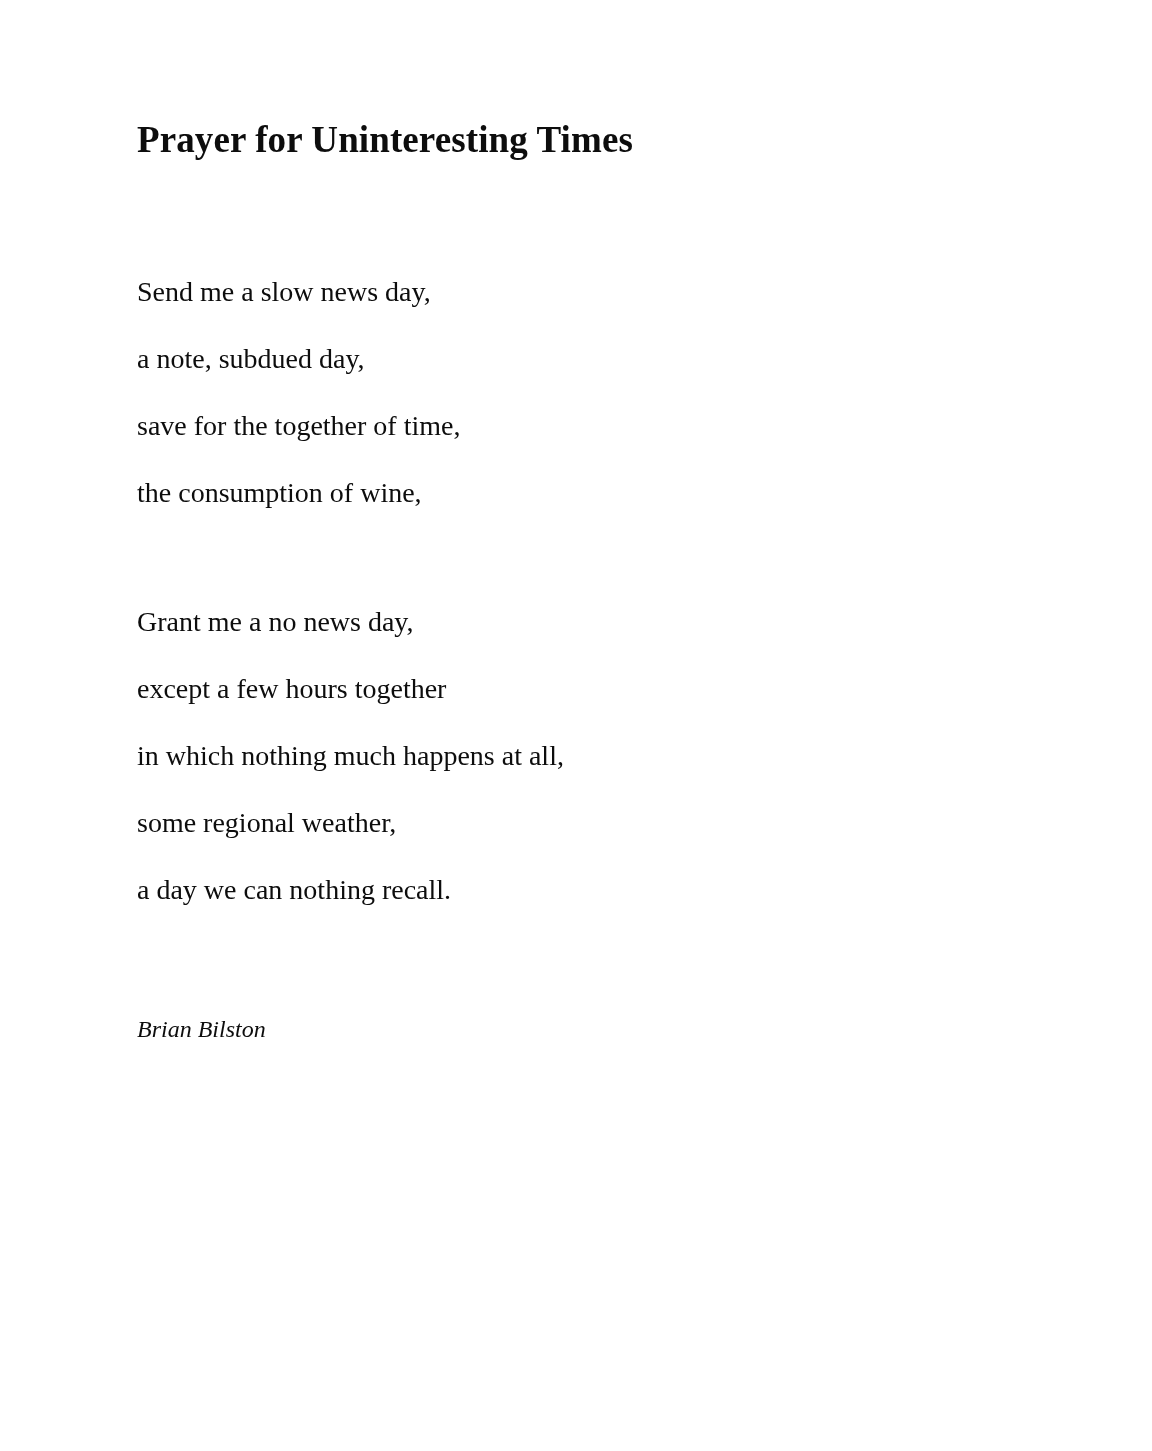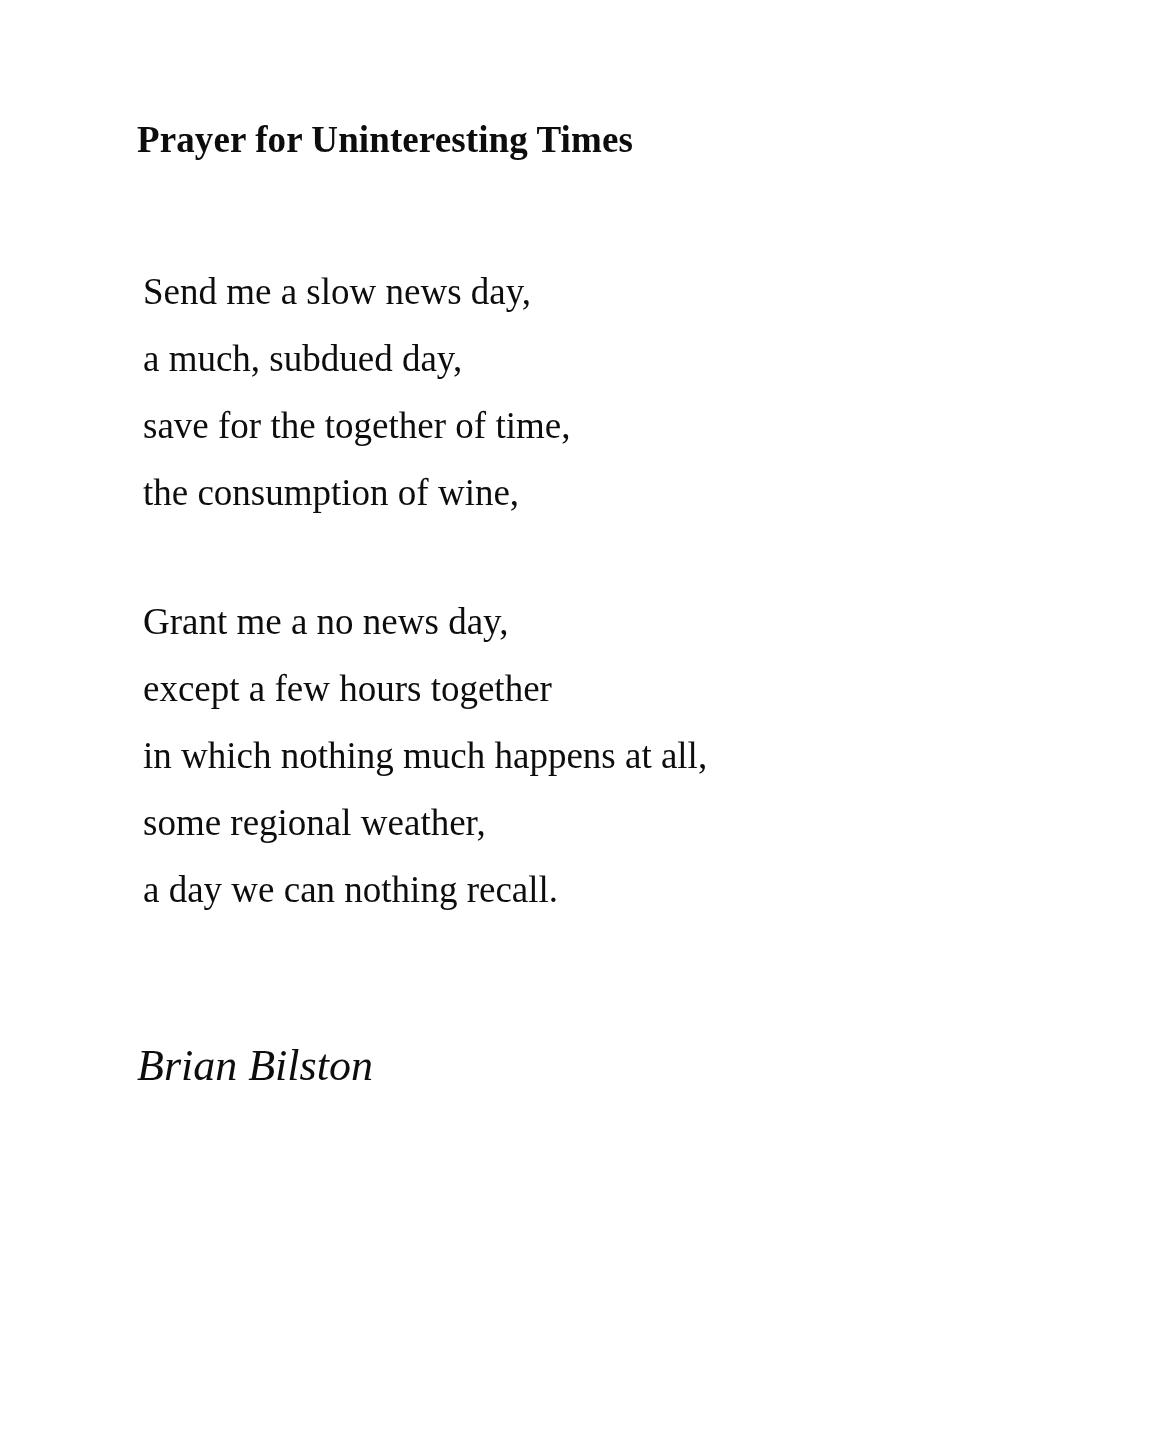--- a/index.html
+++ b/index.html
@@ -31,45 +31,44 @@
   .stanza {
     margin: 0;
   }
   .stanza-first {
     margin-top: 96px;
   }
   .stanza-second {
     margin-top: 62px;
   }
   .poem-line {
-    font-size: 37px;
+    font-size: 28px;
     line-height: 67px;
     white-space: pre-wrap;
-    margin-left: 6px;
   }
   .poem-line em {
     font-style: italic;
   }
   .byline {
-    margin-top: 117px;
-    font-size: 44px;
+    margin-top: 92px;
+    font-size: 24px;
     font-style: italic;
     line-height: 1.2;
   }
 </style>
 </head>
 <body>
 
 <div class="page">
 
   <h1 class="poem-title">Prayer for Uninteresting Times</h1>
 
   <div class="stanza stanza-first">
     <div class="poem-line">Send me a slow news day,</div>
-    <div class="poem-line">a much, subdued day,</div>
+    <div class="poem-line">a note, subdued day,</div>
     <div class="poem-line">save for the together of time,</div>
     <div class="poem-line">the consumption of wine,</div>
   </div>
 
   <div class="stanza stanza-second">
     <div class="poem-line">Grant me a no news day,</div>
     <div class="poem-line">except a few hours together</div>
     <div class="poem-line">in which nothing much happens at all,</div>
     <div class="poem-line">some regional weather,</div>
     <div class="poem-line">a day we can nothing recall.</div>

